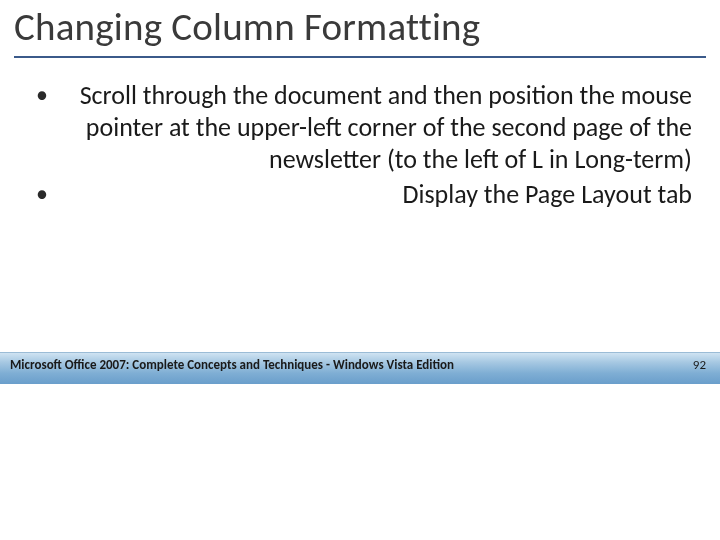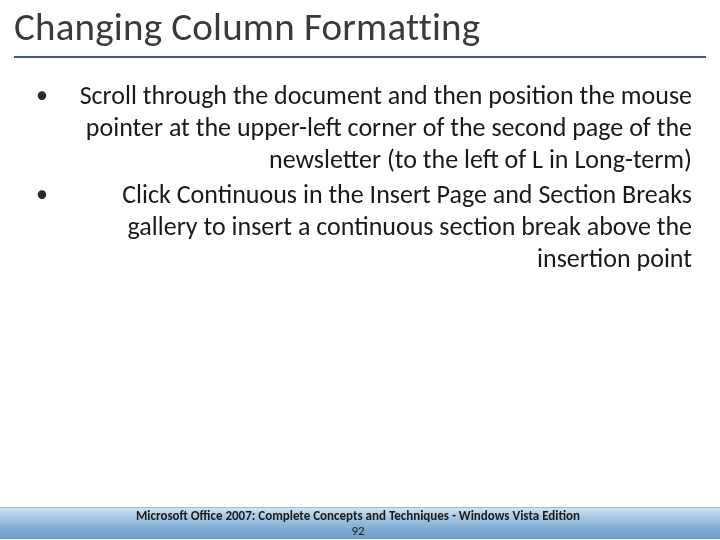--- a/index.html
+++ b/index.html
@@ -7,21 +7,21 @@
     padding: 0;
     width: 720px;
     height: 540px;
     font-family: Calibri, "Segoe UI", Arial, sans-serif;
     background: #ffffff;
     overflow: hidden;
   }
   .slide {
     position: relative;
     width: 720px;
-    height: 539px;
+    height: 384px;
     box-sizing: border-box;
   }
   .title-wrap {
     padding: 6px 14px 0 14px;
   }
   .title {
     font-size: 39px;
     font-weight: 400;
     color: #3a3a3a;
     line-height: 1.08;
@@ -64,21 +64,20 @@
     right: 0;
     bottom: 0;
     height: 32px;
     background: linear-gradient(to bottom, #cfe3f2 0%, #a6c8e2 30%, #7faed4 65%, #6a9ecb 100%);
     border-top: 1px solid #9bbcd6;
     display: flex;
     align-items: center;
     justify-content: space-between;
     box-sizing: border-box;
     padding: 0 14px 8px 10px;
-    flex-direction: column;
   }
   .footer-ghost {
     position: absolute;
     right: 42px;
     bottom: 7px;
     display: flex;
     gap: 18px;
     font-size: 9px;
     color: #56707f;
     opacity: 0.6;
@@ -109,21 +108,21 @@
 <div class="slide">
 
   <div class="title-wrap">
     <div class="title">Changing Column Formatting</div>
     <hr class="title-rule">
   </div>
 
   <div class="body">
     <ul class="bullets">
       <li>Scroll through the document and then position the mouse pointer at the upper-left corner of the second page of the newsletter (to the left of L in Long-term)</li>
-      <li>Click Continuous in the Insert Page and Section Breaks gallery to insert a continuous section break above the insertion point</li>
+      <li>Display the Page Layout tab</li>
     </ul>
   </div>
 
   <div class="footer-ghost">
     <span>Picture Tools</span>
     <span>Fo</span>
   </div>
 
   <div class="footer-bar">
     <div class="footer-text">Microsoft Office 2007: Complete Concepts and Techniques - Windows Vista Edition</div>

